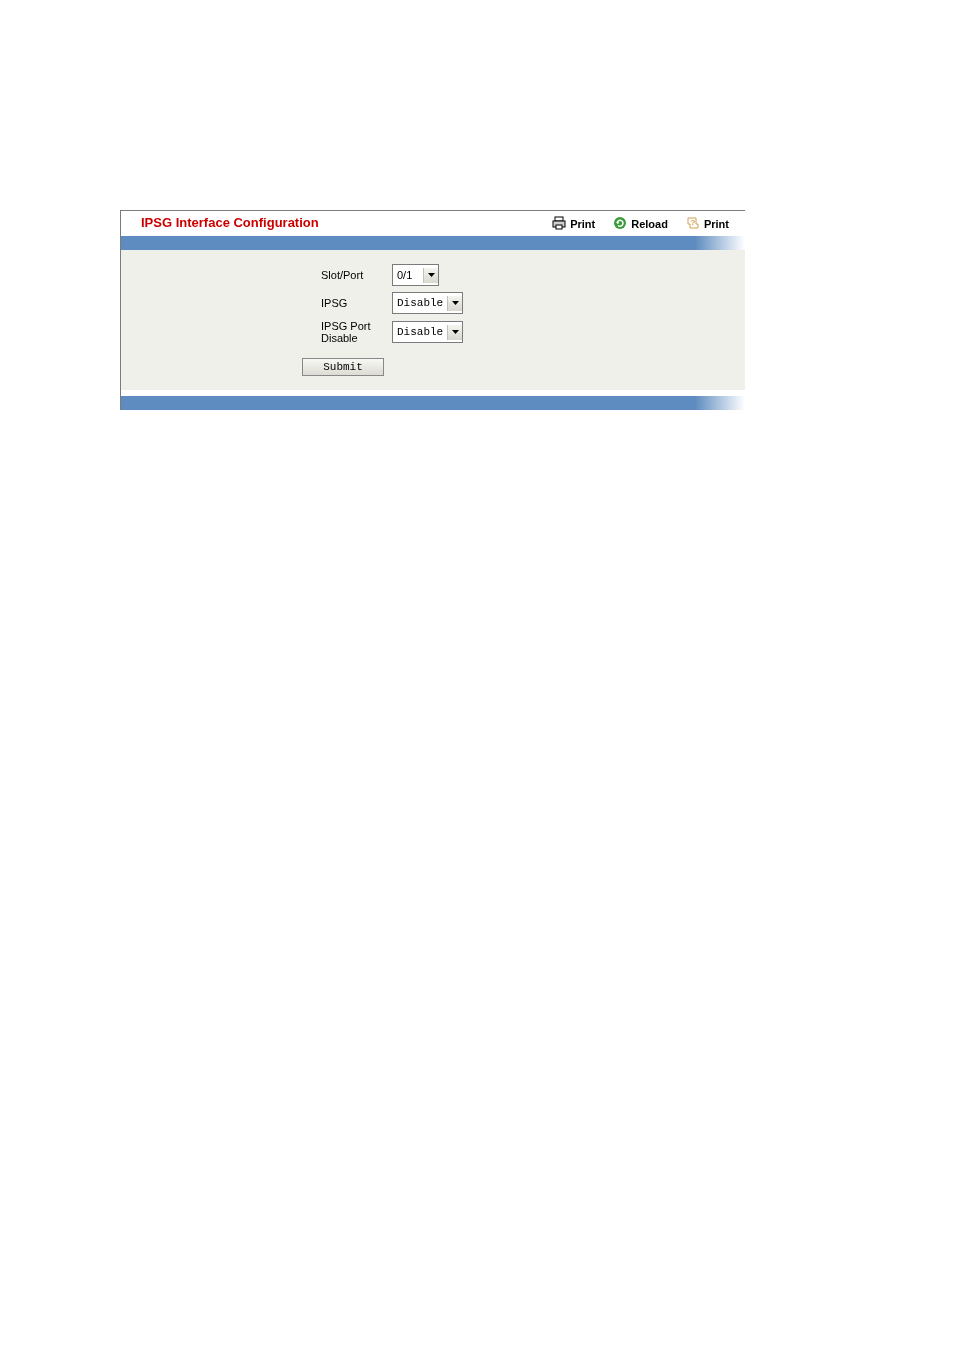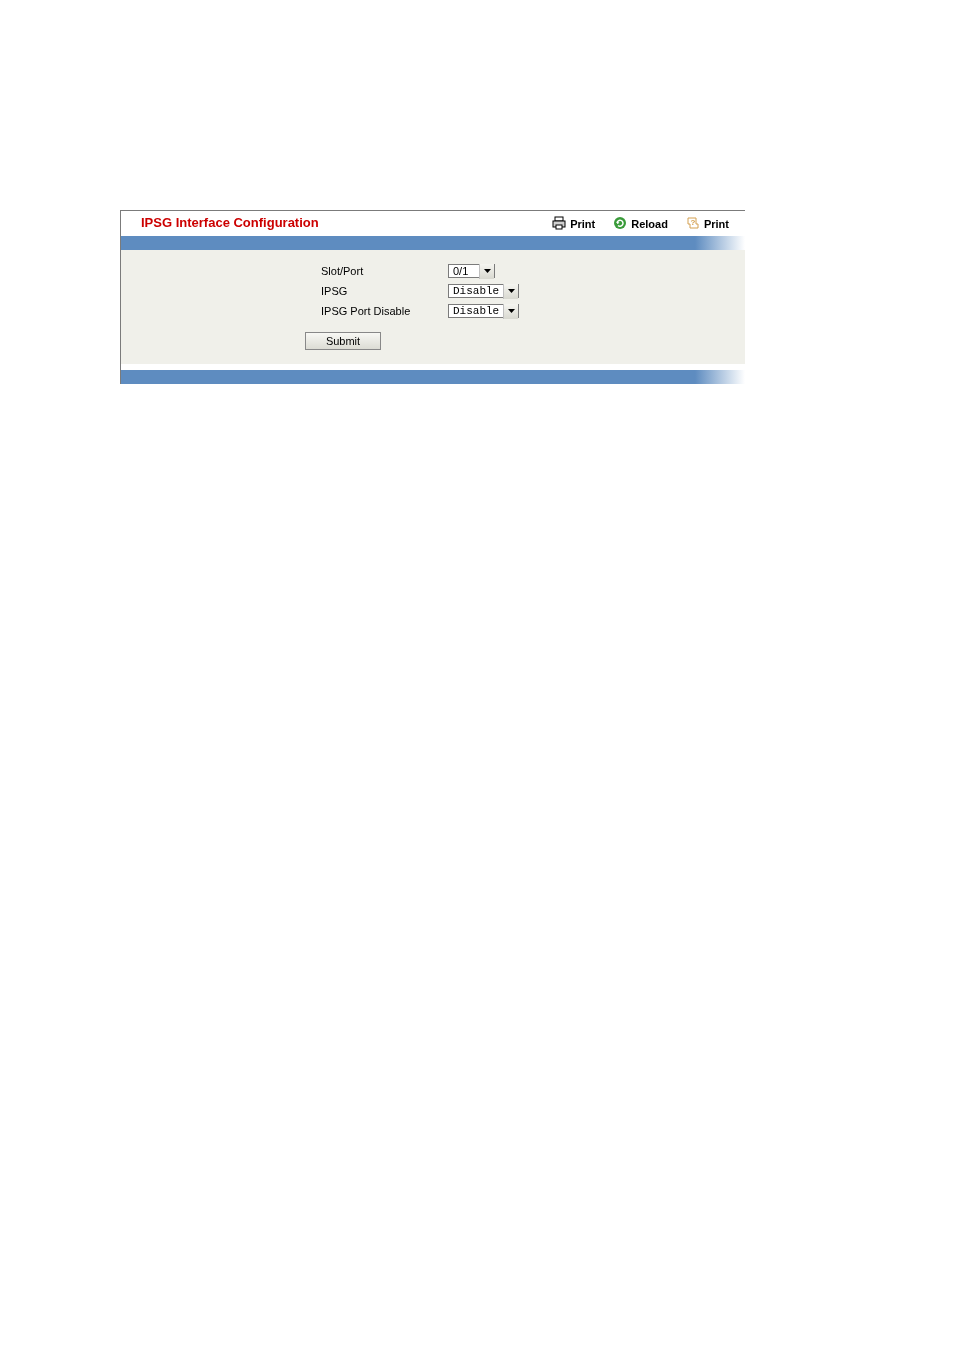--- a/index.html
+++ b/index.html
@@ -61,35 +61,35 @@
     .content {
       background: #f0f0ea;
       padding: 14px 0 14px 0;
     }
     .form-row {
       display: flex;
       align-items: center;
       margin-bottom: 6px;
     }
     .form-label {
-      width: 327px;
+      width: 271px;
       text-align: left;
       padding-left: 200px;
       font-size: 11px;
     }
     .form-control {
       flex: 1;
       text-align: left;
     }
     .select-box {
       display: inline-flex;
       align-items: center;
       border: 1px solid #7b7b7b;
       background: #ffffff;
-      height: 14px;
+      height: 22px;
       font-size: 11px;
       font-family: Tahoma, sans-serif;
       cursor: pointer;
     }
     .select-text {
       padding: 0 4px;
       min-width: 30px;
     }
     .select-text.wide {
       min-width: 40px;
@@ -106,21 +106,21 @@
     }
     .select-arrow svg {
       width: 7px;
       height: 4px;
     }
     .submit-row {
       text-align: center;
       margin-top: 14px;
     }
     .submit-btn {
-      font-family: Liberation Sans, sans-serif;
+      font-family: Liberation Mono, monospace;
       font-size: 11px;
       padding: 2px 20px;
       background: linear-gradient(to bottom, #f8f8f4 0%, #dcdcd4 100%);
       border: 1px solid #888888;
       cursor: pointer;
       margin-left: -180px;
     }
     .footer-bar {
       height: 14px;
       background: linear-gradient(to right, #5e8cc0 0%, #5e8cc0 92%, #ffffff 100%);

